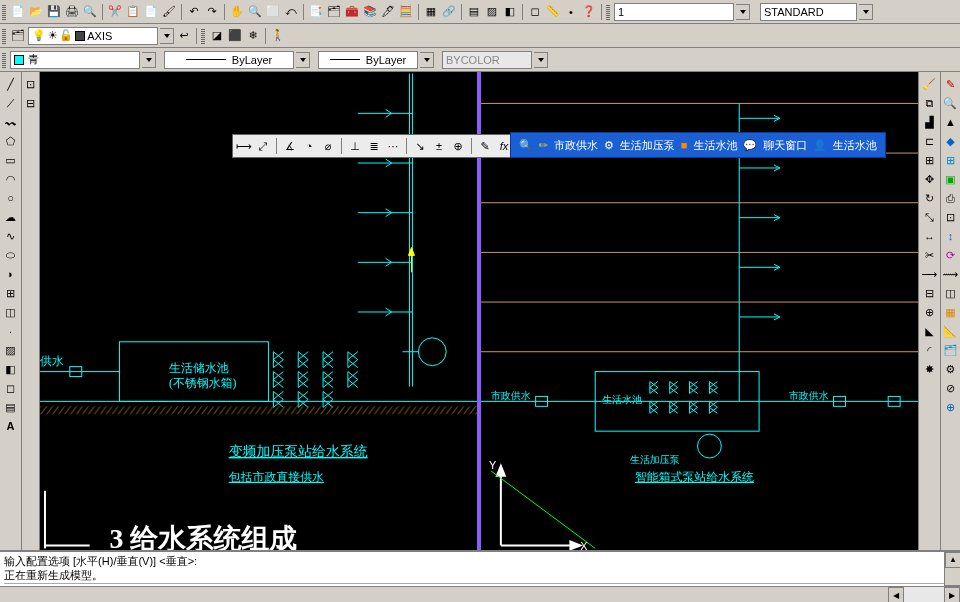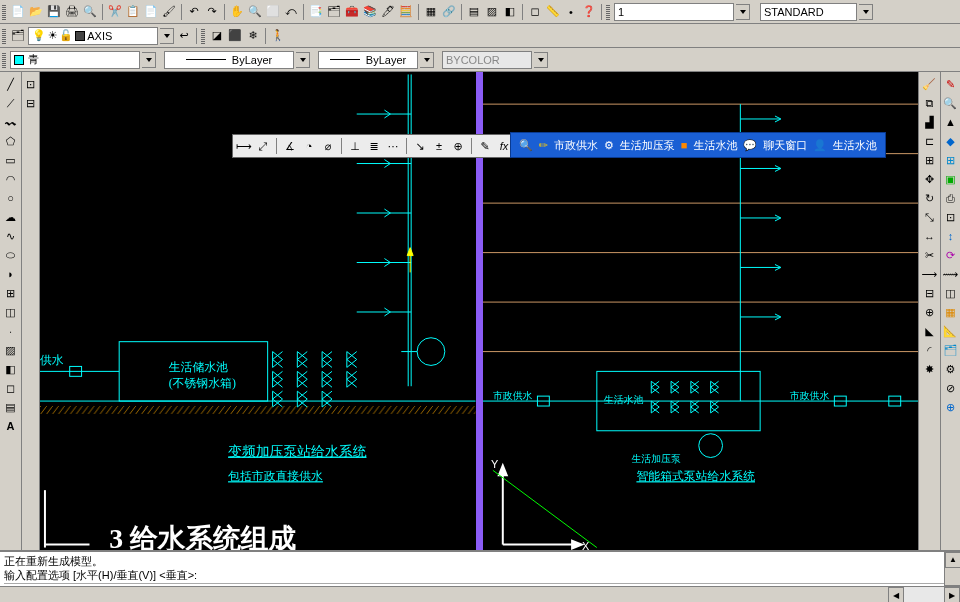--- a/index.html
+++ b/index.html
@@ -7,21 +7,21 @@
   .tb{background:#d4d0c8;border-bottom:1px solid #808080;height:24px;display:flex;align-items:center;gap:2px;padding:0 2px;}
   .ico{width:16px;height:16px;border:1px solid transparent;display:inline-flex;align-items:center;justify-content:center;cursor:pointer;font-size:11px;}
   .sep{width:1px;height:16px;background:#808080;margin:0 2px;}
   .input-long{height:18px;border:1px solid #808080;background:#fff;padding:0 3px;display:flex;align-items:center;}
   .dd{width:14px;height:16px;border:1px solid #808080;border-left:none;background:#d4d0c8;display:flex;align-items:center;justify-content:center;cursor:pointer;}
   .dd::after{content:"";border-left:3px solid transparent;border-right:3px solid transparent;border-top:4px solid #000;}
   .main{display:flex;height:500px;}
   .vtool{width:22px;background:#d4d0c8;display:flex;flex-direction:column;align-items:center;gap:3px;padding-top:4px;border-right:1px solid #808080;}
   .vtool.right{border-right:none;border-left:1px solid #808080;}
   .canvas-wrap{flex:1;background:#000;position:relative;display:flex;}
-  .cv{flex:1;position:relative;overflow:hidden;border-right:7px solid #8b5cf6;}
+  .cv{flex:1;position:relative;overflow:hidden;border-right:4px solid #8b5cf6;}
   .float-tb{position:absolute;top:62px;height:24px;background:#ececec;border:1px solid #666;display:flex;align-items:center;gap:3px;padding:0 3px;z-index:5;}
   .float-blue{position:absolute;top:60px;left:470px;height:26px;background:#1a5fd4;border:1px solid #0a3a90;display:flex;align-items:center;gap:6px;padding:0 8px;z-index:5;}
   .float-blue span{color:#fff;font-size:11px;}
   .cmdline{background:#fff;border-top:2px solid #808080;padding:2px 4px;font-size:12px;font-family:SimSun,monospace;line-height:14px;}
   svg{position:absolute;top:0;left:0;}
   .cad-txt{fill:#0ff;font-family:SimSun;font-size:12px;}
   .chn{font-family:"Microsoft YaHei",SimSun;}
   .drag{width:4px;height:16px;background:repeating-linear-gradient(0deg,#666 0 1px,transparent 1px 2px);margin-right:2px;}
   .scrollbar-h{height:16px;background:#d4d0c8;border-top:1px solid #808080;display:flex;}
   .sb-btn{width:16px;height:16px;border:1px solid #808080;background:#d4d0c8;display:flex;align-items:center;justify-content:center;cursor:pointer;font-size:8px;}
@@ -366,21 +366,21 @@
     <span class="ico">⊘</span>
     <span class="ico" style="color:#06c">⊕</span>
   </div>
 </div>
 
 <div class="cmdline" style="position:relative">
   <div style="position:absolute;right:0;top:0;bottom:0;width:16px;background:#d4d0c8;border-left:1px solid #808080;display:flex;flex-direction:column;justify-content:space-between">
     <div class="sb-btn">▲</div>
     <div class="sb-btn">▼</div>
   </div>
+  <div>输入配置选项 [水平(H)/垂直(V)] &lt;垂直&gt;:</div>
   <div>正在重新生成模型。</div>
-  <div>输入配置选项 [水平(H)/垂直(V)] &lt;垂直&gt;:</div>
   <div style="border-top:1px solid #aaa;margin-top:1px;padding-top:1px">命令:</div>
 </div>
 <div class="scrollbar-h" style="position:absolute;left:0;right:0;bottom:0;justify-content:flex-end">
   <div class="sb-btn">◀</div>
   <div class="sb-track" style="flex:0 0 40px"></div>
   <div class="sb-btn">▶</div>
 </div>
 
 </body></html>

